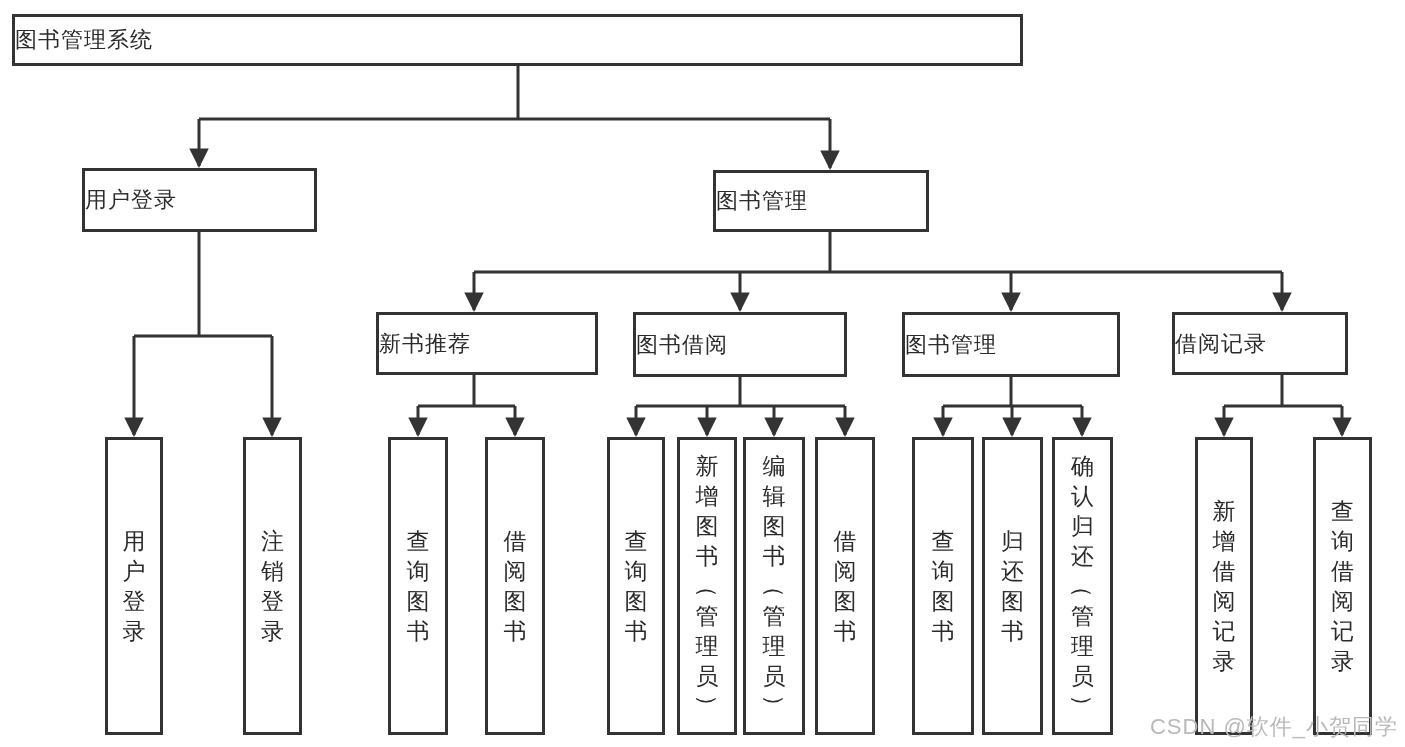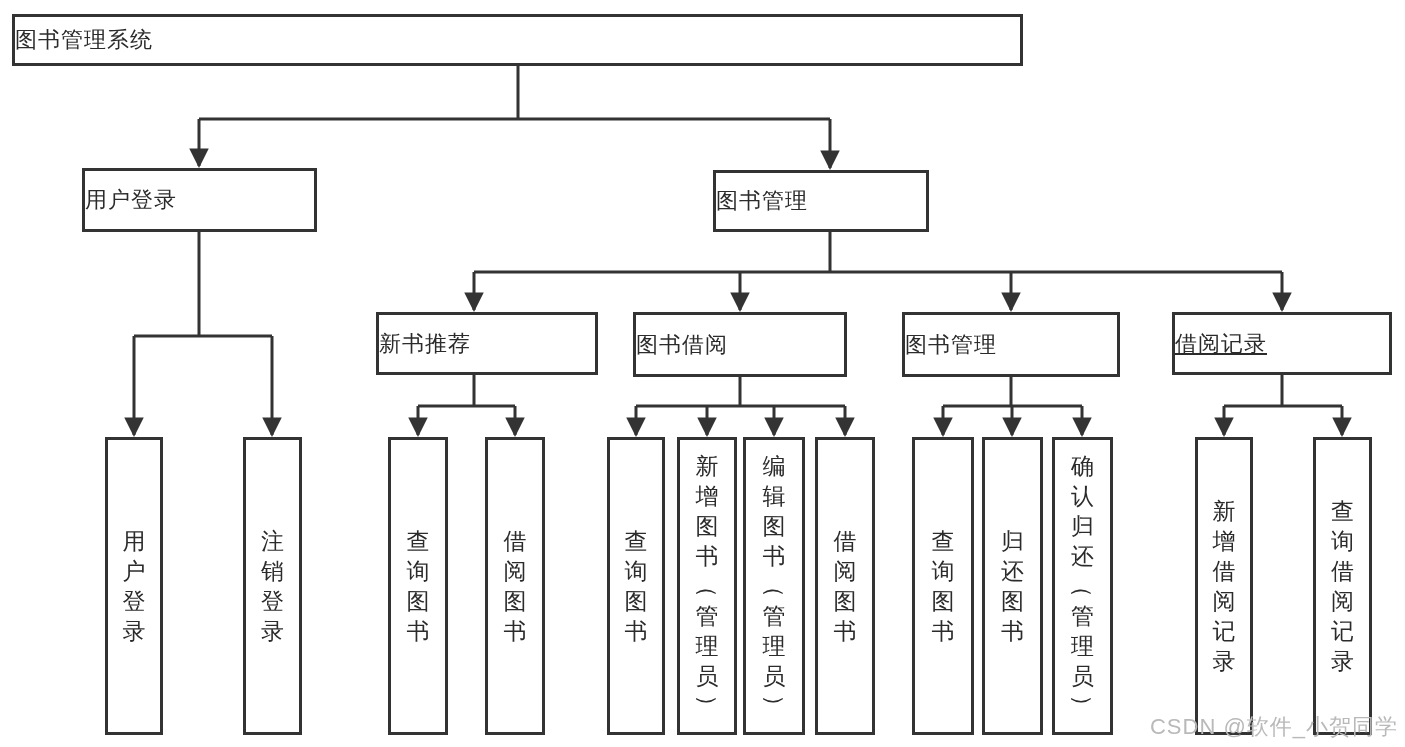--- a/index.html
+++ b/index.html
@@ -38,21 +38,21 @@
   }
   
   .n-root  { left: 12px;  top: 14px;  width: 1011px; height: 52px; }
   
   .n-login { left: 82px;  top: 168px; width: 235px; height: 64px; }
   .n-mgmt  { left: 713px; top: 170px; width: 216px; height: 62px; }
   
   .n-rec   { left: 376px;  top: 312px; width: 222px; height: 63px; }
   .n-bor   { left: 633px;  top: 312px; width: 214px; height: 65px; }
   .n-cur   { left: 902px;  top: 312px; width: 218px; height: 65px; }
-  .n-rcd   { left: 1172px; top: 312px; width: 220px; height: 63px; text-decoration: underline; }
+  .n-rcd   { left: 1172px; top: 312px; width: 176px; height: 63px; }
   
   .leaf { top: 437px; height: 298px; }
   .l0  { left: 105px;  width: 58px; }
   .l1  { left: 243px;  width: 59px; }
   .l2  { left: 388px;  width: 60px; }
   .l3  { left: 485px;  width: 60px; }
   .l4  { left: 607px;  width: 58px; }
   .l5  { left: 677px;  width: 60px; }
   .l6  { left: 743px;  width: 62px; }
   .l7  { left: 815px;  width: 60px; }

